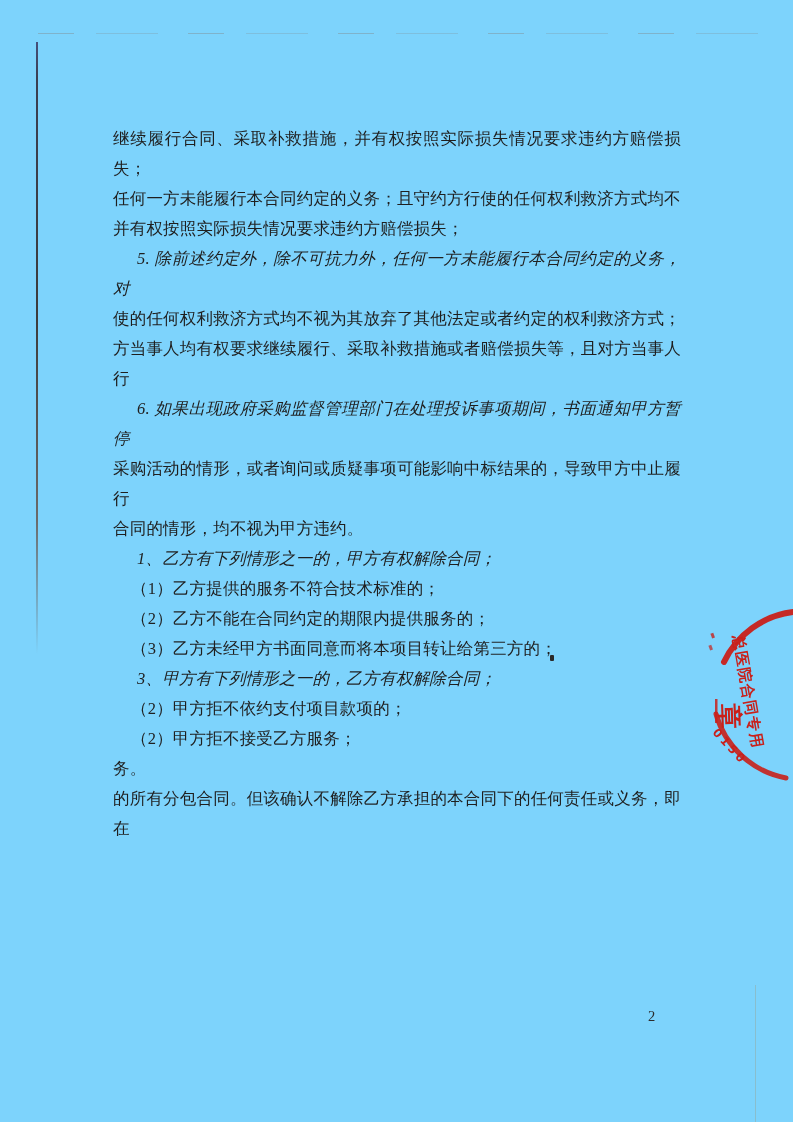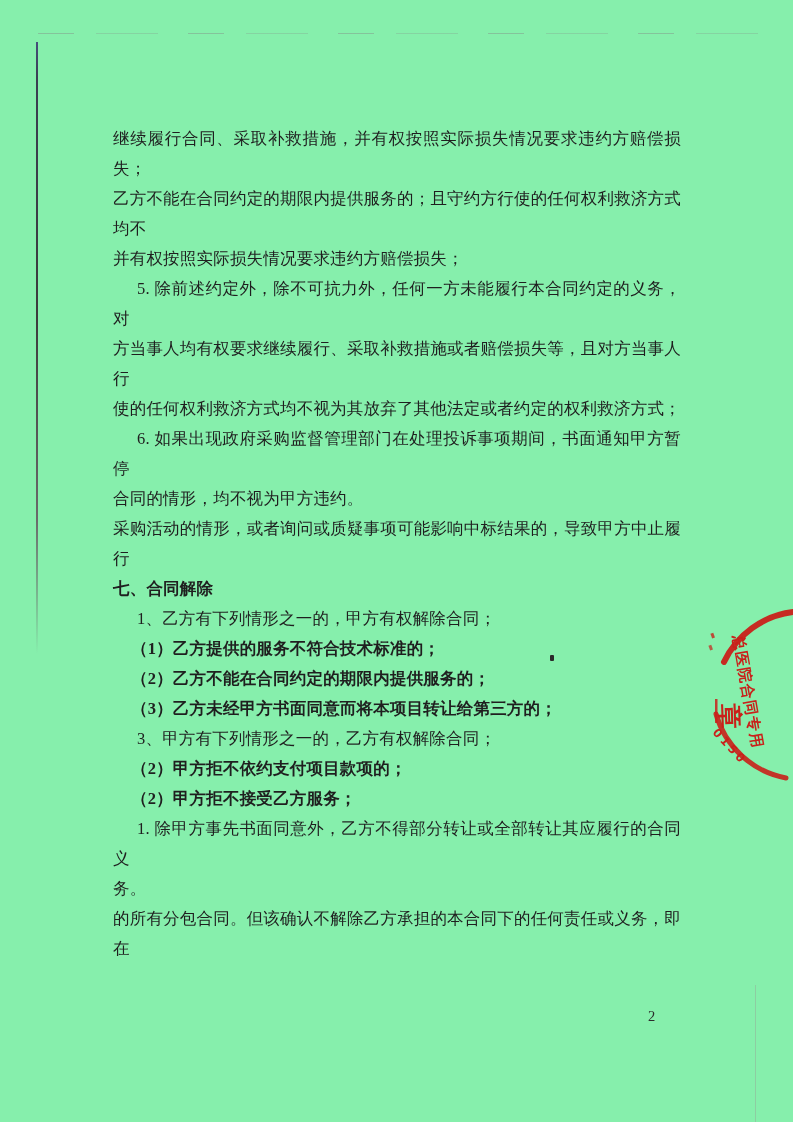--- a/index.html
+++ b/index.html
@@ -4,21 +4,21 @@
 <style>
   html,body{margin:0;padding:0;}
   body{
     width:793px;height:1122px;
     background:#ffffff;
     overflow:hidden;
     position:relative;
     font-family:"Liberation Serif","DejaVu Serif",serif;
     color:#1f1f1f;
   }
-  .page{position:absolute;inset:0;background:#86efac;}
+  .page{position:absolute;inset:0;background:#7dd3fc;}
 
   
   .artifact-hline{
     position:absolute;left:38px;top:33px;width:750px;height:1px;
     background:repeating-linear-gradient(to right,
       rgba(130,130,130,.40) 0 36px, rgba(130,130,130,0) 36px 58px,
       rgba(130,130,130,.25) 58px 120px, rgba(130,130,130,0) 120px 150px);
   }
   .artifact-vline{
     position:absolute;left:36px;top:42px;width:1.5px;height:612px;
@@ -39,22 +39,22 @@
     position:absolute;left:113px;top:124px;width:568px;
     font-size:16.5px;line-height:30px;
     letter-spacing:.2px;
   }
   .text-line{
     min-height:30px;
     text-align:justify;
     text-align-last:left;
     white-space:pre-wrap;
   }
-  .text-line.para{text-indent:24px;}
-  .text-line.subitem{text-indent:18px;font-weight:bold;}
+  .text-line.para{text-indent:24px;font-style:italic;}
+  .text-line.subitem{text-indent:18px;}
   .text-line.heading{font-weight:bold;text-indent:0;}
 
   .page-number{
     position:absolute;left:648px;top:1008px;
     font-size:14.5px;color:#2c2c2c;
     font-family:"Liberation Serif","DejaVu Serif",serif;
   }
 
   
   .seal-wrap{position:absolute;left:700px;top:598px;width:93px;height:200px;}
@@ -65,37 +65,35 @@
 
 <div class="page">
 
   <div class="artifact-hline"></div>
   <div class="artifact-vline"></div>
   <div class="artifact-rline"></div>
   <div class="artifact-dot"></div>
 
   <div class="doc-body">
       <div class="text-line cont">继续履行合同、采取补救措施，并有权按照实际损失情况要求违约方赔偿损失；</div>
-      <div class="text-line cont">乙方不能在合同约定的期限内提供服务的；且守约方行使的任何权利救济方式均不</div>
+      <div class="text-line cont">任何一方未能履行本合同约定的义务；且守约方行使的任何权利救济方式均不</div>
       <div class="text-line cont">并有权按照实际损失情况要求违约方赔偿损失；</div>
       <div class="text-line para">5. 除前述约定外，除不可抗力外，任何一方未能履行本合同约定的义务，对</div>
+      <div class="text-line cont">使的任何权利救济方式均不视为其放弃了其他法定或者约定的权利救济方式；</div>
       <div class="text-line cont">方当事人均有权要求继续履行、采取补救措施或者赔偿损失等，且对方当事人行</div>
-      <div class="text-line cont">使的任何权利救济方式均不视为其放弃了其他法定或者约定的权利救济方式；</div>
       <div class="text-line para">6. 如果出现政府采购监督管理部门在处理投诉事项期间，书面通知甲方暂停</div>
+      <div class="text-line cont">采购活动的情形，或者询问或质疑事项可能影响中标结果的，导致甲方中止履行</div>
       <div class="text-line cont">合同的情形，均不视为甲方违约。</div>
-      <div class="text-line cont">采购活动的情形，或者询问或质疑事项可能影响中标结果的，导致甲方中止履行</div>
-      <div class="text-line heading">七、合同解除</div>
       <div class="text-line para">1、乙方有下列情形之一的，甲方有权解除合同；</div>
       <div class="text-line subitem">（1）乙方提供的服务不符合技术标准的；</div>
       <div class="text-line subitem">（2）乙方不能在合同约定的期限内提供服务的；</div>
       <div class="text-line subitem">（3）乙方未经甲方书面同意而将本项目转让给第三方的；</div>
       <div class="text-line para">3、甲方有下列情形之一的，乙方有权解除合同；</div>
       <div class="text-line subitem">（2）甲方拒不依约支付项目款项的；</div>
       <div class="text-line subitem">（2）甲方拒不接受乙方服务；</div>
-      <div class="text-line para">1. 除甲方事先书面同意外，乙方不得部分转让或全部转让其应履行的合同义</div>
       <div class="text-line cont">务。</div>
       <div class="text-line cont">的所有分包合同。但该确认不解除乙方承担的本合同下的任何责任或义务，即在</div>
     </div>
 
   <div class="seal-wrap">
     <svg width="93" height="200" viewBox="0 0 93 200" xmlns="http://www.w3.org/2000/svg">
 
       <path d="M 24 64 A 88 88 0 0 1 93 14" fill="none" stroke="#c9201a" stroke-width="6" stroke-linecap="round" opacity="0.95"></path>
 
       <path d="M 16 116 A 90 90 0 0 0 86 180" fill="none" stroke="#c9201a" stroke-width="5" stroke-linecap="round" opacity="0.9"></path>

